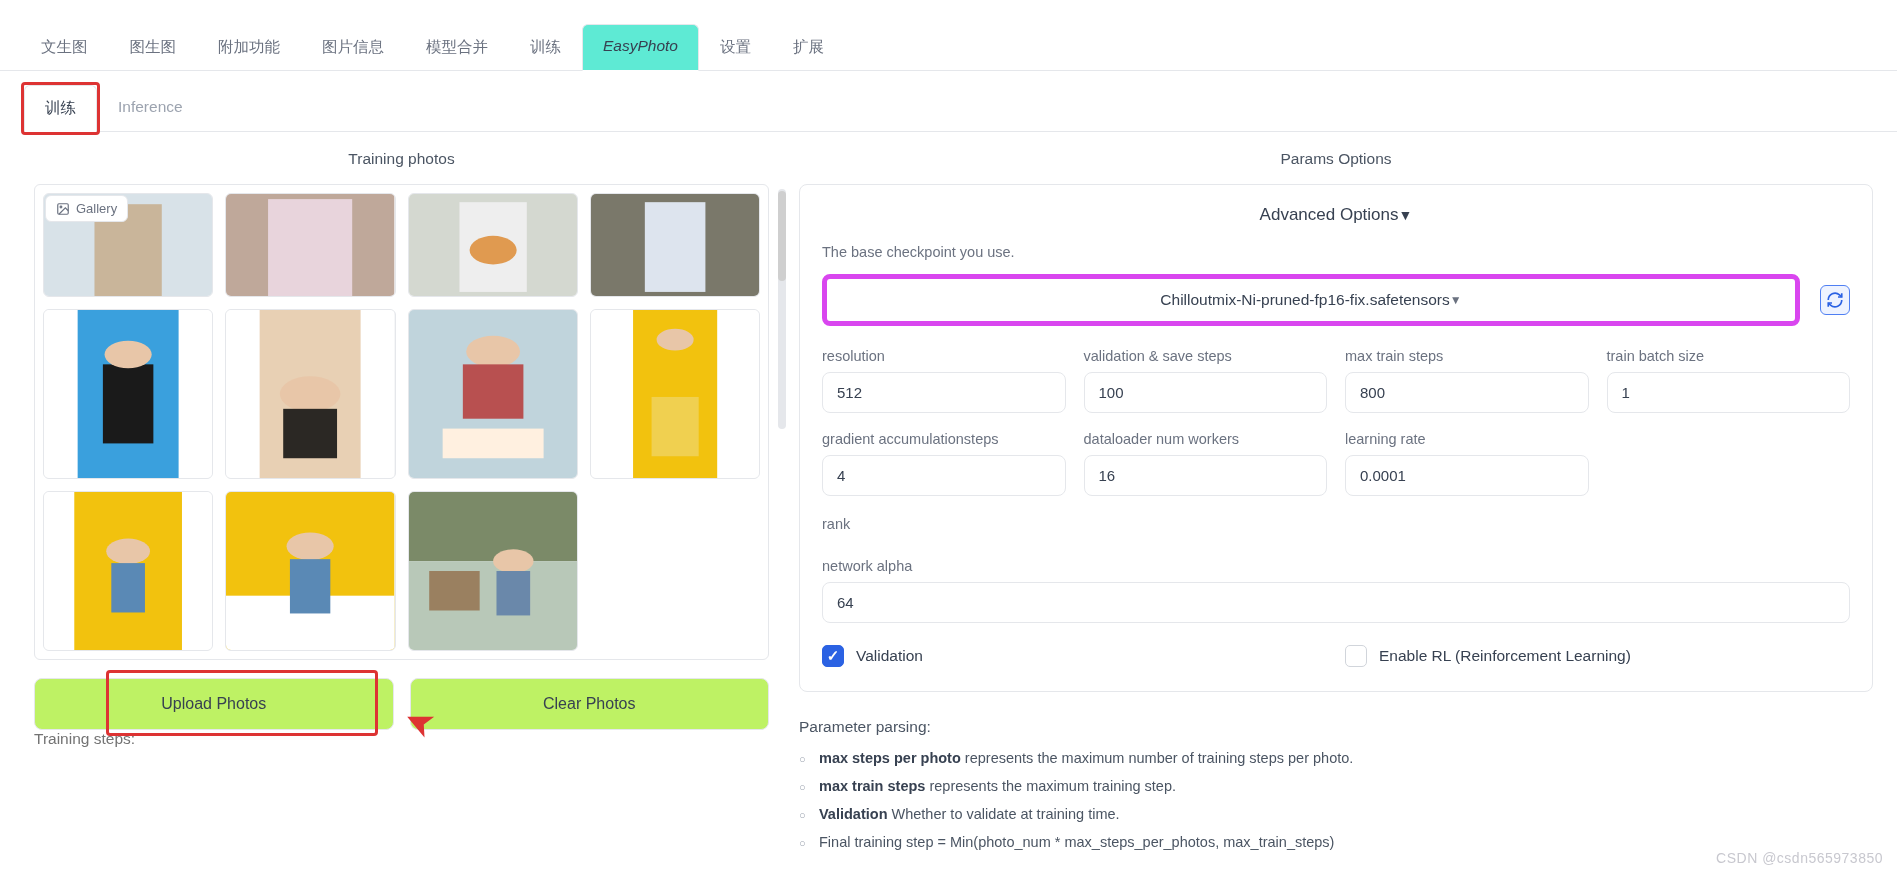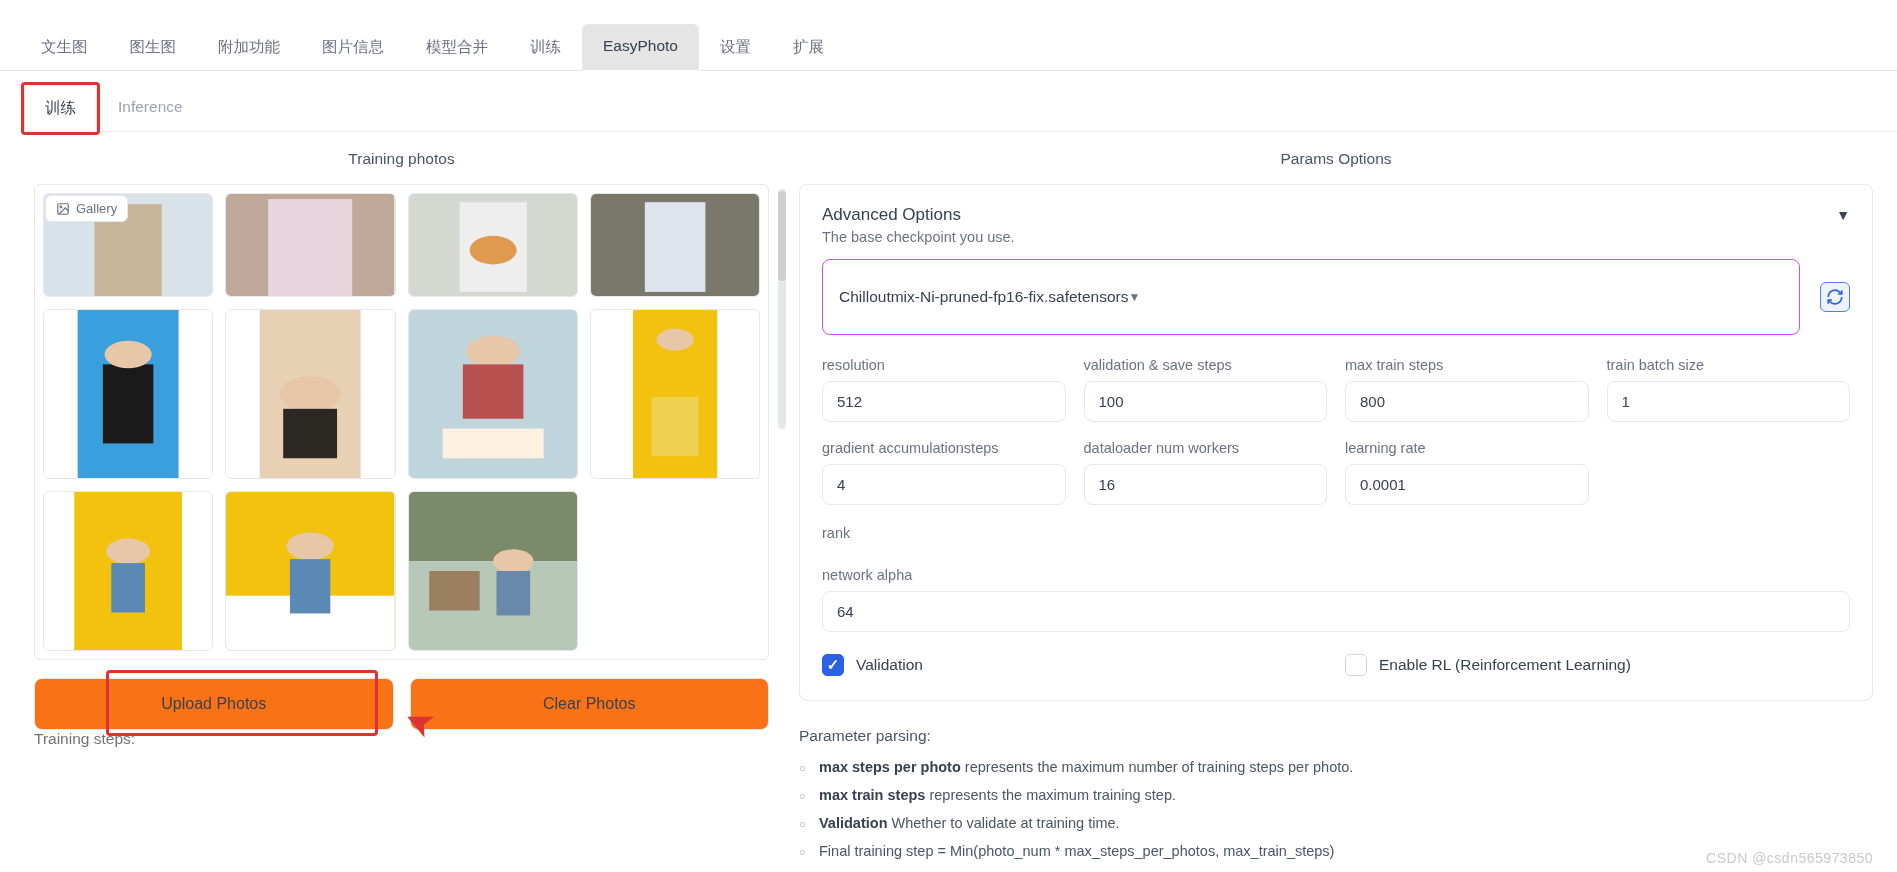--- a/index.html
+++ b/index.html
@@ -2,21 +2,21 @@
 <html><head>
 <meta charset="utf-8">
 <style>
   * { box-sizing: border-box; margin: 0; padding: 0; font-family: -apple-system, BlinkMacSystemFont, "Segoe UI", sans-serif; }
   body { background: #fff; color: #374151; font-size: 15.5px; width: 1897px; }
 
   .top-area { height: 24px; }
 
   .main-tabs { display: flex; gap: 0; border-bottom: 1px solid #e5e7eb; padding-left: 20px; }
   .main-tab { padding: 12px 20px; color: #6b7280; cursor: pointer; border: 1px solid transparent; border-bottom: none; }
-  .main-tab.active { border: 1px solid #e5e7eb; border-bottom: 1px solid #fff; border-radius: 6px 6px 0 0; color: #374151; margin-bottom: -1px; background: #e5e5e5; }
+  .main-tab.active { border: 1px solid #e5e7eb; border-bottom: 1px solid #fff; border-radius: 6px 6px 0 0; color: #374151; margin-bottom: -1px; background: #5eead4; font-style: italic; }
 
   .sub-tabs { display: flex; margin: 14px 0 0 24px; border-bottom: 1px solid #e5e7eb; }
   .sub-tab { padding: 12px 20px; color: #9ca3af; cursor: pointer; border: 1px solid transparent; border-bottom: none; }
   .sub-tab.active { color: #374151; border: 1px solid #e5e7eb; border-bottom: 1px solid #fff; border-radius: 6px 6px 0 0; margin-bottom: -1px; background: #fff; position: relative; }
   .sub-tab.highlighted::after { content: ""; position: absolute; inset: -4px; border: 3px solid #d33; border-radius: 4px; }
 
   .columns { display: flex; gap: 30px; padding: 18px 24px 0 34px; }
   .left-col { flex: 0 0 735px; }
   .right-col { flex: 1; }
 
@@ -26,31 +26,31 @@
   .gallery-badge { position: absolute; top: 10px; left: 10px; background: #fff; border: 1px solid #e5e7eb; border-radius: 6px; padding: 5px 10px; font-size: 13px; color: #6b7280; display: flex; align-items: center; gap: 6px; z-index: 2; }
   .gallery-grid { display: grid; grid-template-columns: repeat(4, 1fr); gap: 12px; }
   .thumb { height: 104px; border: 1px solid #e5e7eb; border-radius: 6px; background: #f3f4f6; overflow: hidden; }
   .thumb.row2 { height: 170px; }
   .thumb.row3 { height: 160px; }
   .thumb svg { width: 100%; height: 100%; }
   .scrollbar { position: absolute; right: -18px; top: 4px; width: 8px; height: 240px; background: #e5e7eb; border-radius: 4px; }
   .scroll-thumb { width: 8px; height: 90px; background: #cfcfcf; border-radius: 4px; margin-top: 2px; }
 
   .btn-row { display: flex; gap: 16px; margin-top: 18px; position: relative; }
-  .wide-btn { flex: 1; padding: 16px; text-align: center; border: 1px solid #e5e7eb; border-radius: 8px; background: #f97316; color: #374151; font-weight: 500; cursor: pointer; font-size: 16px; }
+  .wide-btn { flex: 1; padding: 16px; text-align: center; border: 1px solid #e5e7eb; border-radius: 8px; background: #bef264; color: #374151; font-weight: 500; cursor: pointer; font-size: 16px; }
   .red-box { position: absolute; left: 72px; top: -8px; width: 272px; height: 66px; border: 3px solid #d33; border-radius: 4px; pointer-events: none; }
   .arrow { position: absolute; left: 370px; top: 24px; color: #d33; font-size: 36px; transform: rotate(205deg); }
 
   .panel-box { border: 1px solid #e5e7eb; border-radius: 8px; padding: 20px 22px 24px; }
-  .panel-head { display: flex; justify-content: space-between; align-items: center; margin-bottom: 4px; }
+  .panel-head { display: flex; justify-content: center; align-items: center; margin-bottom: 19px; }
   .panel-title { color: #374151; font-size: 17px; }
   .panel-sub { color: #6b7280; font-size: 14.5px; margin-bottom: 14px; }
 
   .select-row { display: flex; gap: 20px; align-items: center; margin-bottom: 22px; }
-  .select-box { flex: 1; border: 1px solid #d946ef; border-radius: 8px; padding: 28px 16px; display: flex; justify-content: flex-start; align-items: center; color: #374151; }
+  .select-box { flex: 1; border: 5px solid #d946ef; border-radius: 8px; padding: 12px 16px; display: flex; justify-content: center; align-items: center; color: #374151; }
   .refresh-btn { width: 30px; height: 30px; border: 1px solid #4f7ff3; border-radius: 6px; display: flex; align-items: center; justify-content: center; background: #eef3ff; cursor: pointer; }
   .refresh-btn svg { stroke: #2b62e3; }
 
   .grid4 { display: grid; grid-template-columns: repeat(4, 1fr); gap: 18px; margin-bottom: 20px; }
   .field label { display: block; color: #6b7280; font-size: 14.5px; margin-bottom: 8px; }
   .field input { width: 100%; border: 1px solid #e5e7eb; border-radius: 8px; padding: 11px 14px; font-size: 15px; color: #374151; outline: none; }
 
   .grid2 { display: grid; grid-template-columns: 1fr; gap: 18px; margin-bottom: 22px; }
 
   .check-row { display: grid; grid-template-columns: 1fr 1fr; gap: 18px; }
@@ -58,21 +58,21 @@
   .checkbox .box { width: 22px; height: 22px; border: 1.5px solid #d1d5db; border-radius: 5px; display: flex; align-items: center; justify-content: center; }
   .checkbox .box.checked { background: #2b62e3; border-color: #2b62e3; }
   .checkbox .box.checked::after { content: "✓"; color: #fff; font-size: 15px; font-weight: bold; }
 
   .parse-title { margin: 26px 0 14px 0; color: #4b5563; }
   .bul { list-style: none; }
   .bul li { margin-bottom: 12px; color: #4b5563; font-size: 14.5px; padding-left: 20px; position: relative; }
   .bul li::before { content: "○"; position: absolute; left: 0; color: #9ca3af; font-size: 11px; top: 3px; }
   .bul strong { font-weight: 600; color: #374151; }
 
-  .watermark { position: fixed; bottom: 6px; right: 24px; color: #c8c8cf; font-size: 14px; letter-spacing: 0.5px; }
+  .watermark { position: fixed; bottom: 6px; right: 14px; color: #c8c8cf; font-size: 14px; letter-spacing: 0.5px; }
   .train-steps { color: #737373; }
 </style>
 </head>
 <body>
 
 <div class="top-area"></div>
 
 <div class="main-tabs">
   <div class="main-tab">文生图</div>
   <div class="main-tab">图生图</div>

